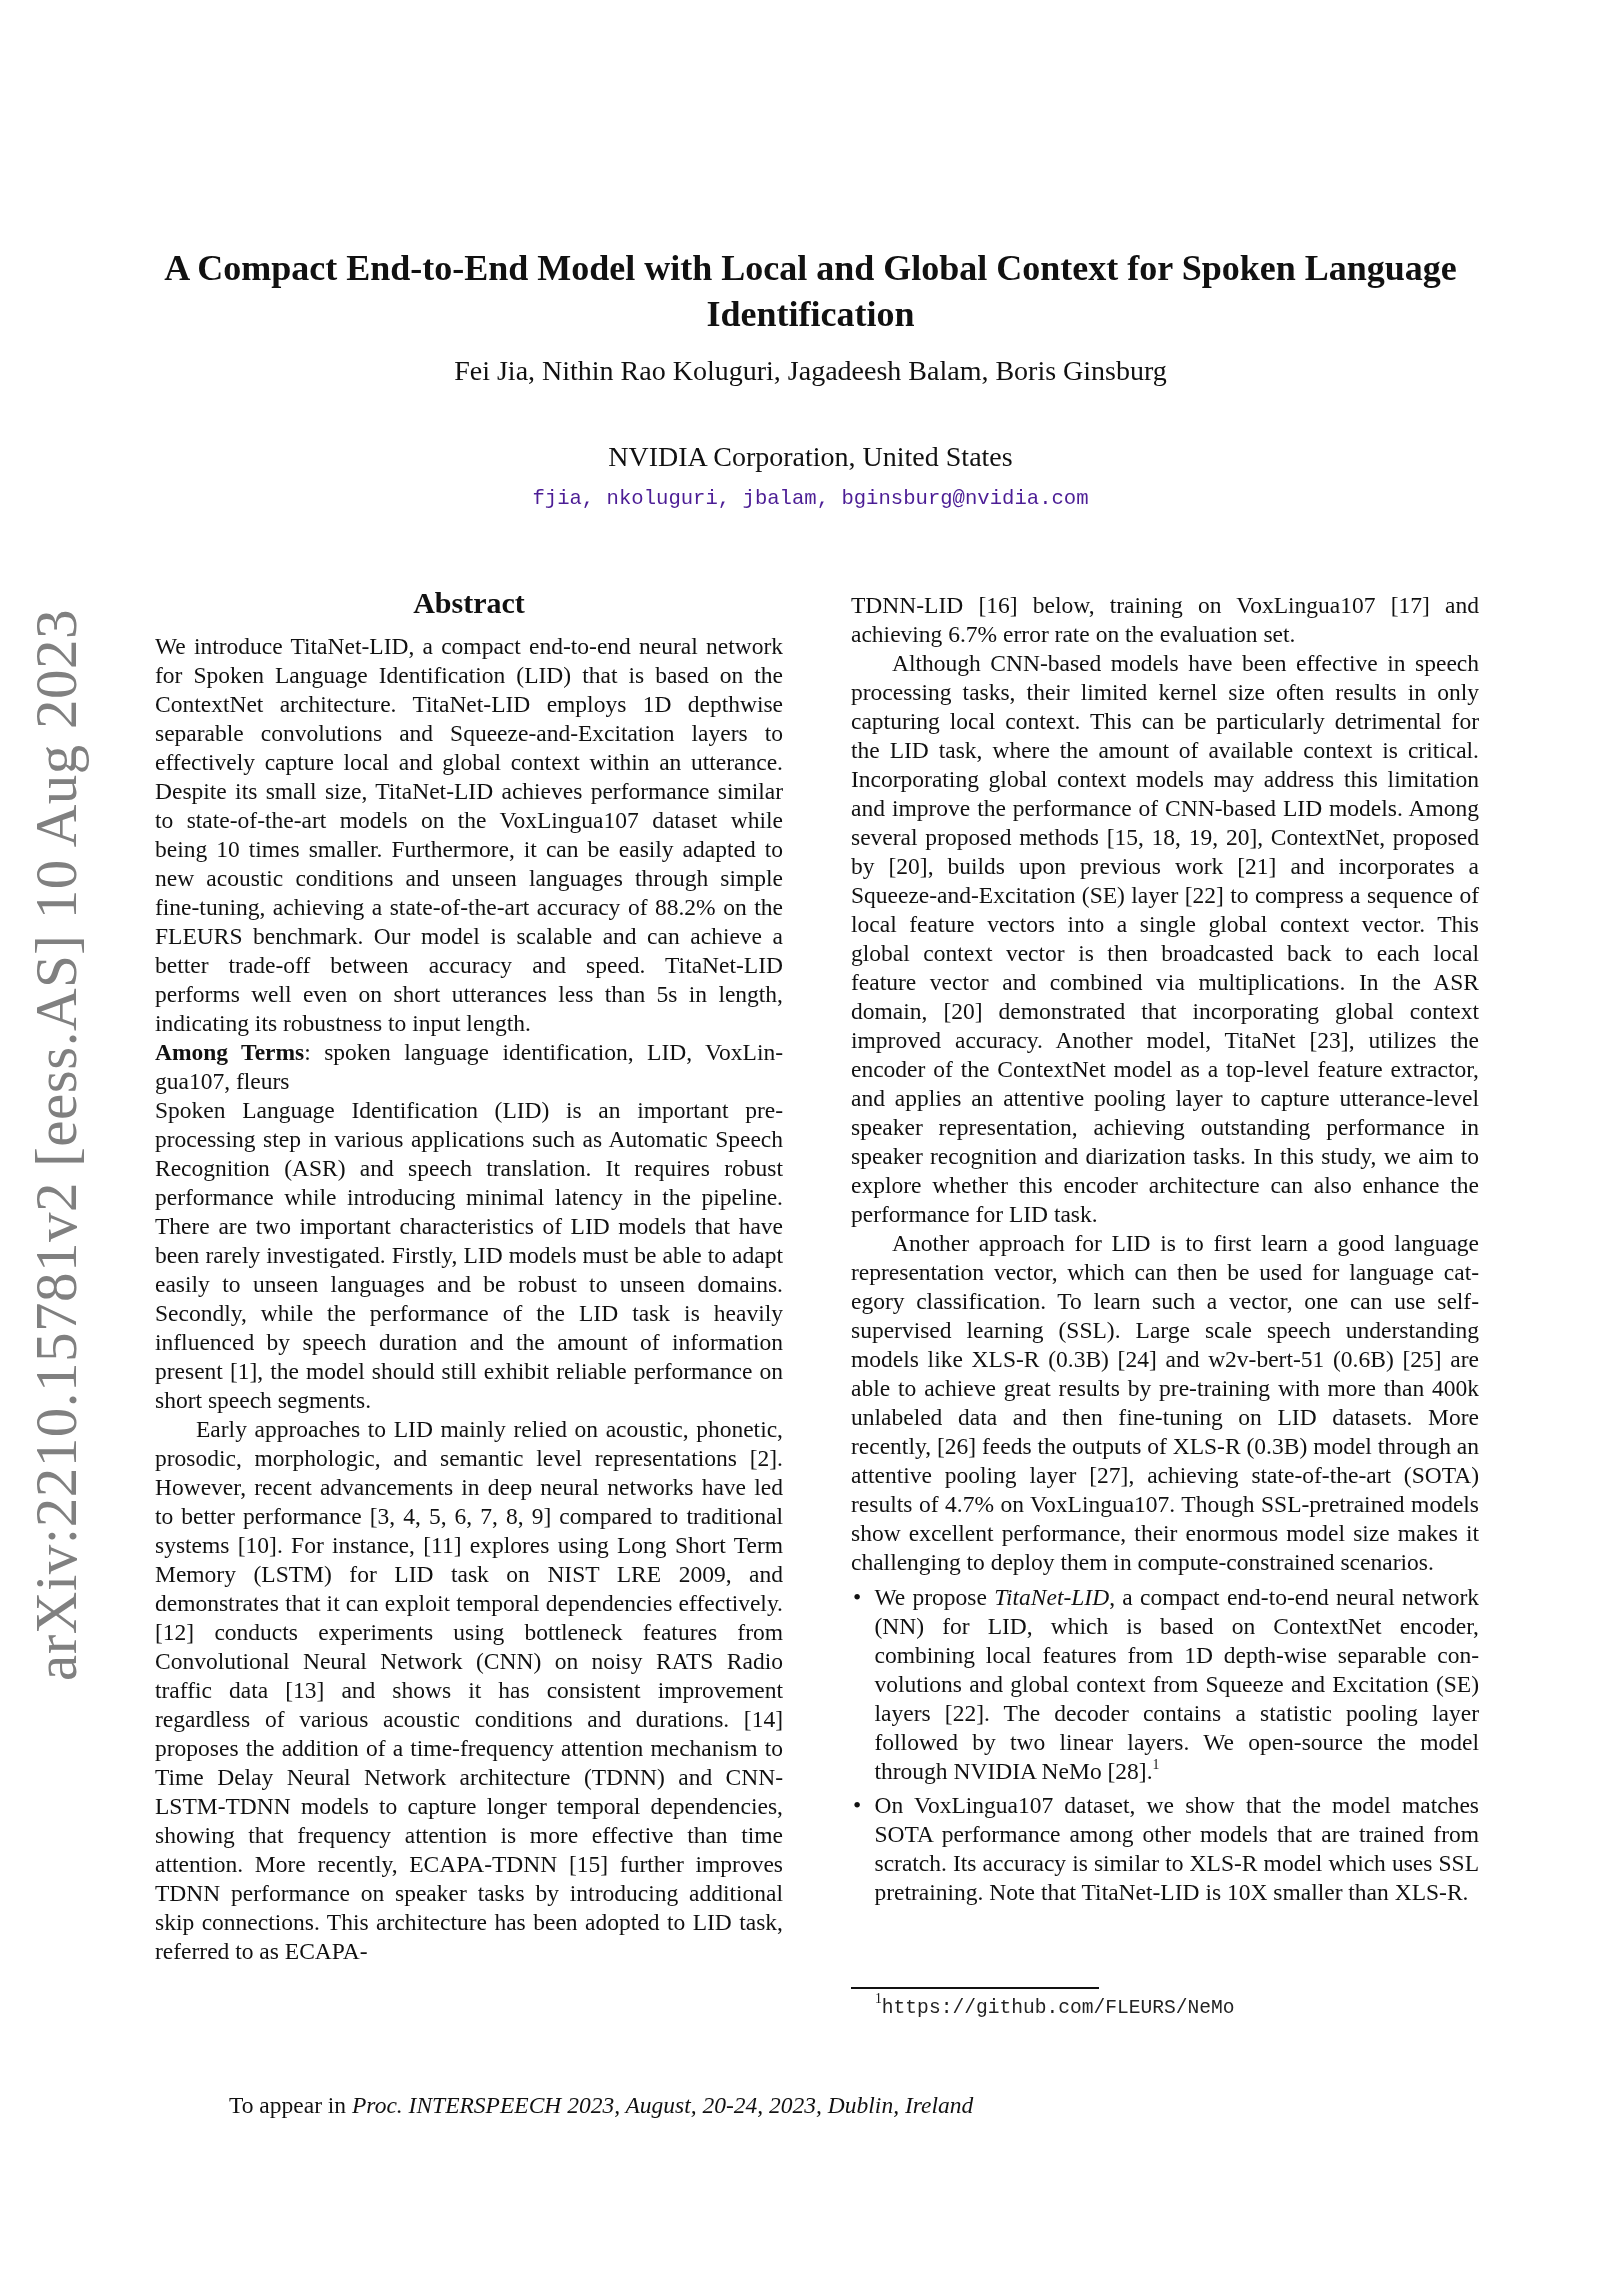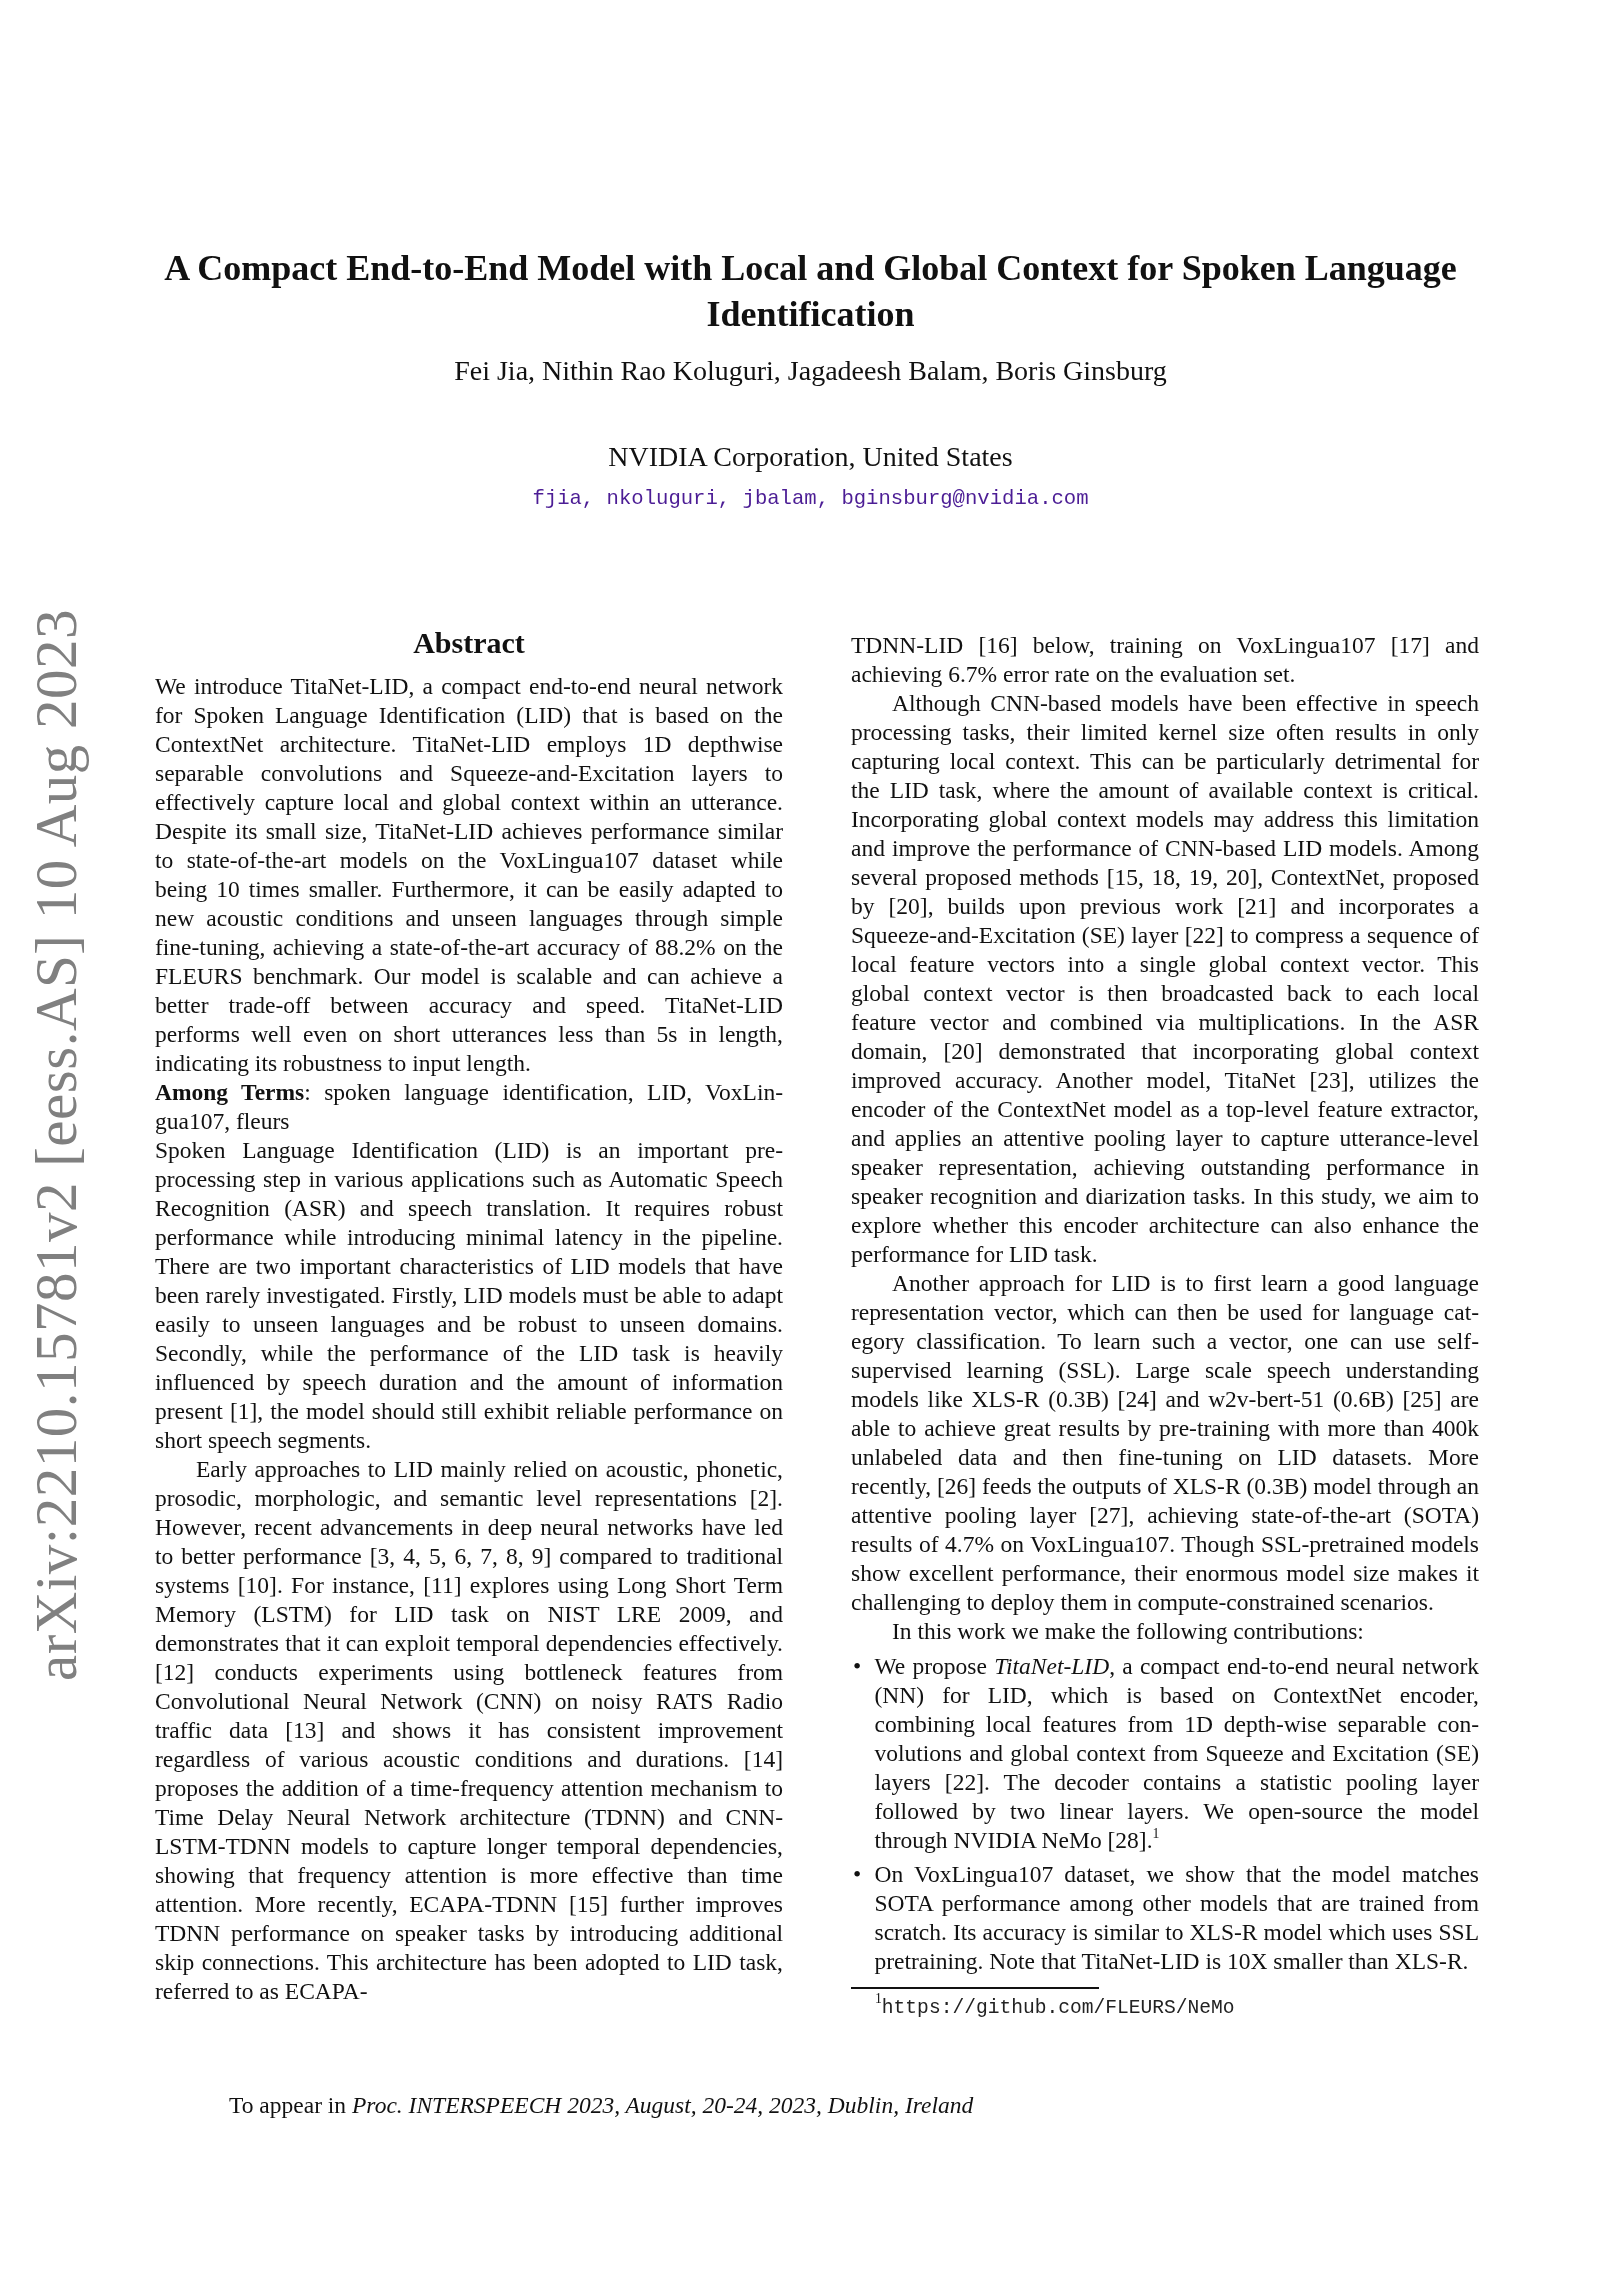--- a/index.html
+++ b/index.html
@@ -10,21 +10,21 @@
                  font-family: "Liberation Serif", serif; font-size: 59px; letter-spacing: 0.5px; line-height: 1; }
   .title { position: absolute; left: 147px; width: 1327px; top: 245px; text-align: center;
            font-weight: bold; font-size: 36px; line-height: 46px; }
   .authors { position: absolute; left: 147px; width: 1327px; top: 354px; text-align: center;
              font-size: 28px; line-height: 33px; }
   .affil { position: absolute; left: 147px; width: 1327px; top: 440px; text-align: center;
            font-size: 28px; line-height: 33px; }
   .emails { position: absolute; left: 147px; width: 1327px; top: 486px; text-align: center;
             font-family: "Liberation Mono", "DejaVu Sans Mono", monospace; font-size: 20.6px; line-height: 25.5px; color: #4c1d95; }
   .col { position: absolute; width: 628px; font-size: 23.5px; line-height: 29px; text-align: justify;
-         hyphens: manual; margin-top: 40px; }
+         hyphens: manual; }
   .col-left { left: 155px; top: 585px; }
   .col-right { left: 851px; top: 591px; }
   .sec-head { text-align: center; font-weight: bold; font-size: 30px; line-height: 35px; margin: 0 0 11.8px 0; }
   .sec-head.intro { margin-top: 27.4px; margin-bottom: 11.8px; }
   p { margin: 0; }
   p.indent { text-indent: 41px; }
   .idx-label { font-weight: bold; }
   ul.contrib { margin: 5.9px 0 0 0; padding: 0; list-style: none; }
   ul.contrib li { position: relative; padding-left: 23.5px; margin-bottom: 4.9px; }
   ul.contrib li .bullet { position: absolute; left: 2px; top: 0; }
@@ -51,21 +51,20 @@
   <p>We introduce TitaNet-LID, a compact end-to-end neural net­work for Spoken Language Identification (LID) that is based on the ContextNet architecture.  TitaNet-LID employs 1D depth­wise separable convolutions and Squeeze-and-Excitation lay­ers to effectively capture local and global context within an ut­terance.  Despite its small size, TitaNet-LID achieves perfor­mance similar to state-of-the-art models on the VoxLingua107 dataset while being 10 times smaller.  Furthermore, it can be easily adapted to new acoustic conditions and unseen languages through simple fine-tuning, achieving a state-of-the-art accu­racy of 88.2% on the FLEURS benchmark. Our model is scal­able and can achieve a better trade-off between accuracy and speed. TitaNet-LID performs well even on short utterances less than 5s in length, indicating its robustness to input length.</p>
   <p><span class="idx-label">Among Terms</span><span>:  spoken language identification, LID, VoxLin­gua107, fleurs</span></p>
   <p>Spoken Language Identification (LID) is an important pre­processing step in various applications such as Automatic Speech Recognition (ASR) and speech translation.  It requires robust performance while introducing minimal latency in the pipeline.  There are two important characteristics of LID mod­els that have been rarely investigated. Firstly, LID models must be able to adapt easily to unseen languages and be robust to unseen domains.  Secondly, while the performance of the LID task is heavily influenced by speech duration and the amount of information present [1], the model should still exhibit reliable performance on short speech segments.</p>
   <p class="indent" id="intro-p2">Early approaches to LID mainly relied on acoustic, pho­netic, prosodic, morphologic, and semantic level representa­tions [2].  However, recent advancements in deep neural net­works have led to better performance [3, 4, 5, 6, 7, 8, 9] com­pared to traditional systems [10].  For instance, [11] explores using Long Short Term Memory (LSTM) for LID task on NIST LRE 2009, and demonstrates that it can exploit temporal de­pendencies effectively.  [12] conducts experiments using bot­tleneck features from Convolutional Neural Network (CNN) on noisy RATS Radio traffic data [13] and shows it has con­sistent improvement regardless of various acoustic conditions and durations.  [14] proposes the addition of a time-frequency attention mechanism to Time Delay Neural Network architec­ture (TDNN) and CNN-LSTM-TDNN models to capture longer temporal dependencies, showing that frequency attention is more effective than time attention.  More recently, ECAPA-TDNN [15] further improves TDNN performance on speaker tasks by introducing additional skip connections.  This archi­tecture has been adopted to LID task, referred to as ECAPA-</p>
 </div>
 
 <div class="col col-right">
   <p id="intro-p2-cont">TDNN-LID [16] below, training on VoxLingua107 [17] and achieving 6.7% error rate on the evaluation set.</p>
   <p class="indent">Although CNN-based models have been effective in speech processing tasks, their limited kernel size often results in only capturing local context. This can be particularly detrimental for the LID task, where the amount of available context is critical. Incorporating global context models may address this limita­tion and improve the performance of CNN-based LID models. Among several proposed methods [15, 18, 19, 20], ContextNet, proposed by [20], builds upon previous work [21] and incor­porates a Squeeze-and-Excitation (SE) layer [22] to compress a sequence of local feature vectors into a single global context vector.  This global context vector is then broadcasted back to each local feature vector and combined via multiplications.  In the ASR domain, [20] demonstrated that incorporating global context improved accuracy.  Another model, TitaNet [23], uti­lizes the encoder of the ContextNet model as a top-level fea­ture extractor, and applies an attentive pooling layer to cap­ture utterance-level speaker representation, achieving outstand­ing performance in speaker recognition and diarization tasks. In this study, we aim to explore whether this encoder architecture can also enhance the performance for LID task.</p>
   <p class="indent">Another approach for LID is to first learn a good language representation vector, which can then be used for language cat­egory classification.  To learn such a vector, one can use self-supervised learning (SSL). Large scale speech understanding models like XLS-R (0.3B) [24] and w2v-bert-51 (0.6B) [25] are able to achieve great results by pre-training with more than 400k unlabeled data and then fine-tuning on LID datasets. More recently, [26] feeds the outputs of XLS-R (0.3B) model through an attentive pooling layer [27], achieving state-of-the-art (SOTA) results of 4.7% on VoxLingua107.  Though SSL-pretrained models show excellent performance, their enormous model size makes it challenging to deploy them in compute-constrained scenarios.</p>
-  <p class="indent">In this work we make the following contributions:</p>
   <ul class="contrib">
     <li>
       <span class="bullet">•</span>
       <span>We propose </span><em>TitaNet-LID</em><span>, a compact end-to-end neural net­work (NN) for LID, which is based on ContextNet encoder, combining local features from 1D depth-wise separable con­volutions and global context from Squeeze and Excitation (SE) layers [22].  The decoder contains a statistic pooling layer followed by two linear layers.  We open-source the model through NVIDIA NeMo [28].</span><sup>1</sup>
     </li>
     <li>
       <span class="bullet">•</span>
       <span>On VoxLingua107 dataset, we show that the model matches SOTA performance among other models that are trained from scratch.  Its accuracy is similar to XLS-R model which uses SSL pretraining.  Note that TitaNet-LID is 10X smaller than XLS-R.</span>
     </li>
   </ul>

